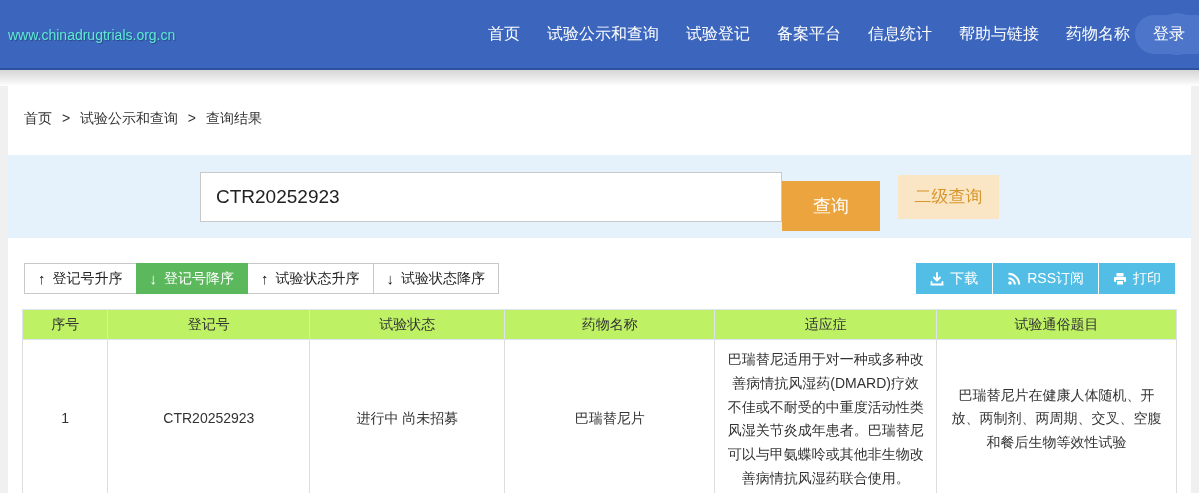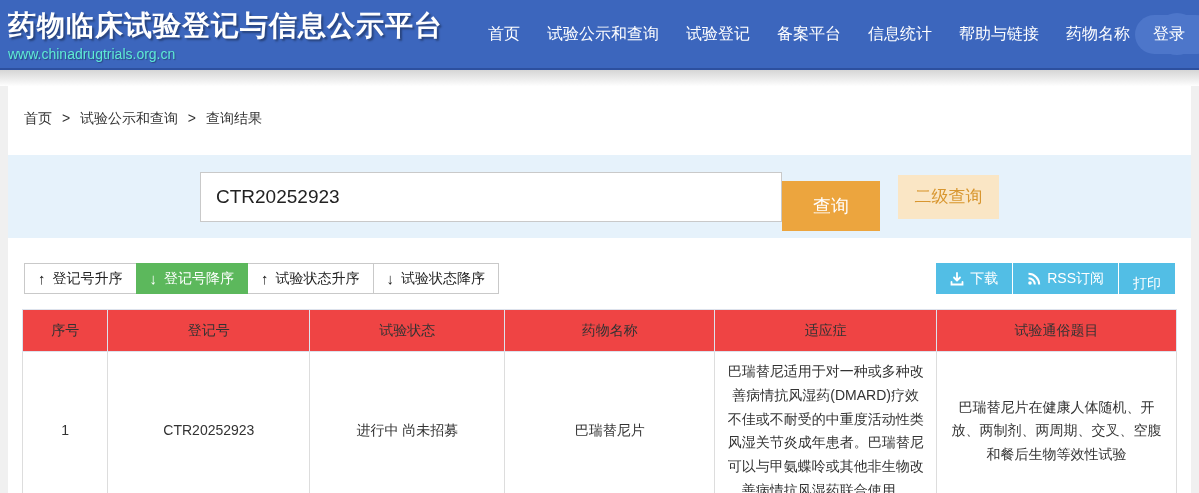--- a/index.html
+++ b/index.html
@@ -104,33 +104,33 @@
   .sort-btn .arrow { font-weight: bold; font-size: 15px; margin-right: 7px; color: #222; }
   .sort-btn.active { background: #5cb85c; border-color: #5cb85c; color: #fff; position: relative; z-index: 1; }
   .sort-btn.active .arrow { color: #fff; }
   .tools-group { display: flex; }
   .tool-btn {
     height: 31px; padding: 6px 14px;
     background: #52bee5; color: #fff; font-size: 14px; cursor: pointer;
     border: none; border-right: 1px solid #fff;
     display: flex; align-items: center; gap: 6px; white-space: nowrap;
   }
-  .tool-btn:last-child { border-right: none; flex-direction: column; }
+  .tool-btn:last-child { border-right: none; }
 
   
   .result-table {
     width: calc(100% - 28px);
     margin: 15px 14px 0;
     border-collapse: collapse;
     table-layout: fixed;
   }
   .result-table th {
-    background: #ef4444;
+    background: #bef264;
     border: 1px solid #dde2ec;
-    height: 42px;
+    height: 30px;
     font-weight: normal; font-size: 14px; color: #333;
     text-align: center;
   }
   .result-table td {
     border: 1px solid #ddd;
     height: 142px;
     font-size: 14px; color: #333;
     text-align: center; vertical-align: middle;
     padding: 8px 10px; line-height: 1.7;
   }
@@ -141,21 +141,20 @@
   .col-indic  { width: 19.2%; }
   .col-title  { width: 20.8%; }
 
   svg { display: block; }
 </style>
 </head>
 <body>
 
 <div class="header">
   <div class="brand">
-    <div class="brand-title">药物临床试验登记与信息公示平台</div>
     <div class="brand-url">www.chinadrugtrials.org.cn</div>
   </div>
   <div class="nav">
     <div class="nav-item">首页</div>
     <div class="nav-item">试验公示和查询</div>
     <div class="nav-item">试验登记</div>
     <div class="nav-item">备案平台</div>
     <div class="nav-item">信息统计</div>
     <div class="nav-item">帮助与链接</div>
     <div class="nav-item">药物名称</div>

